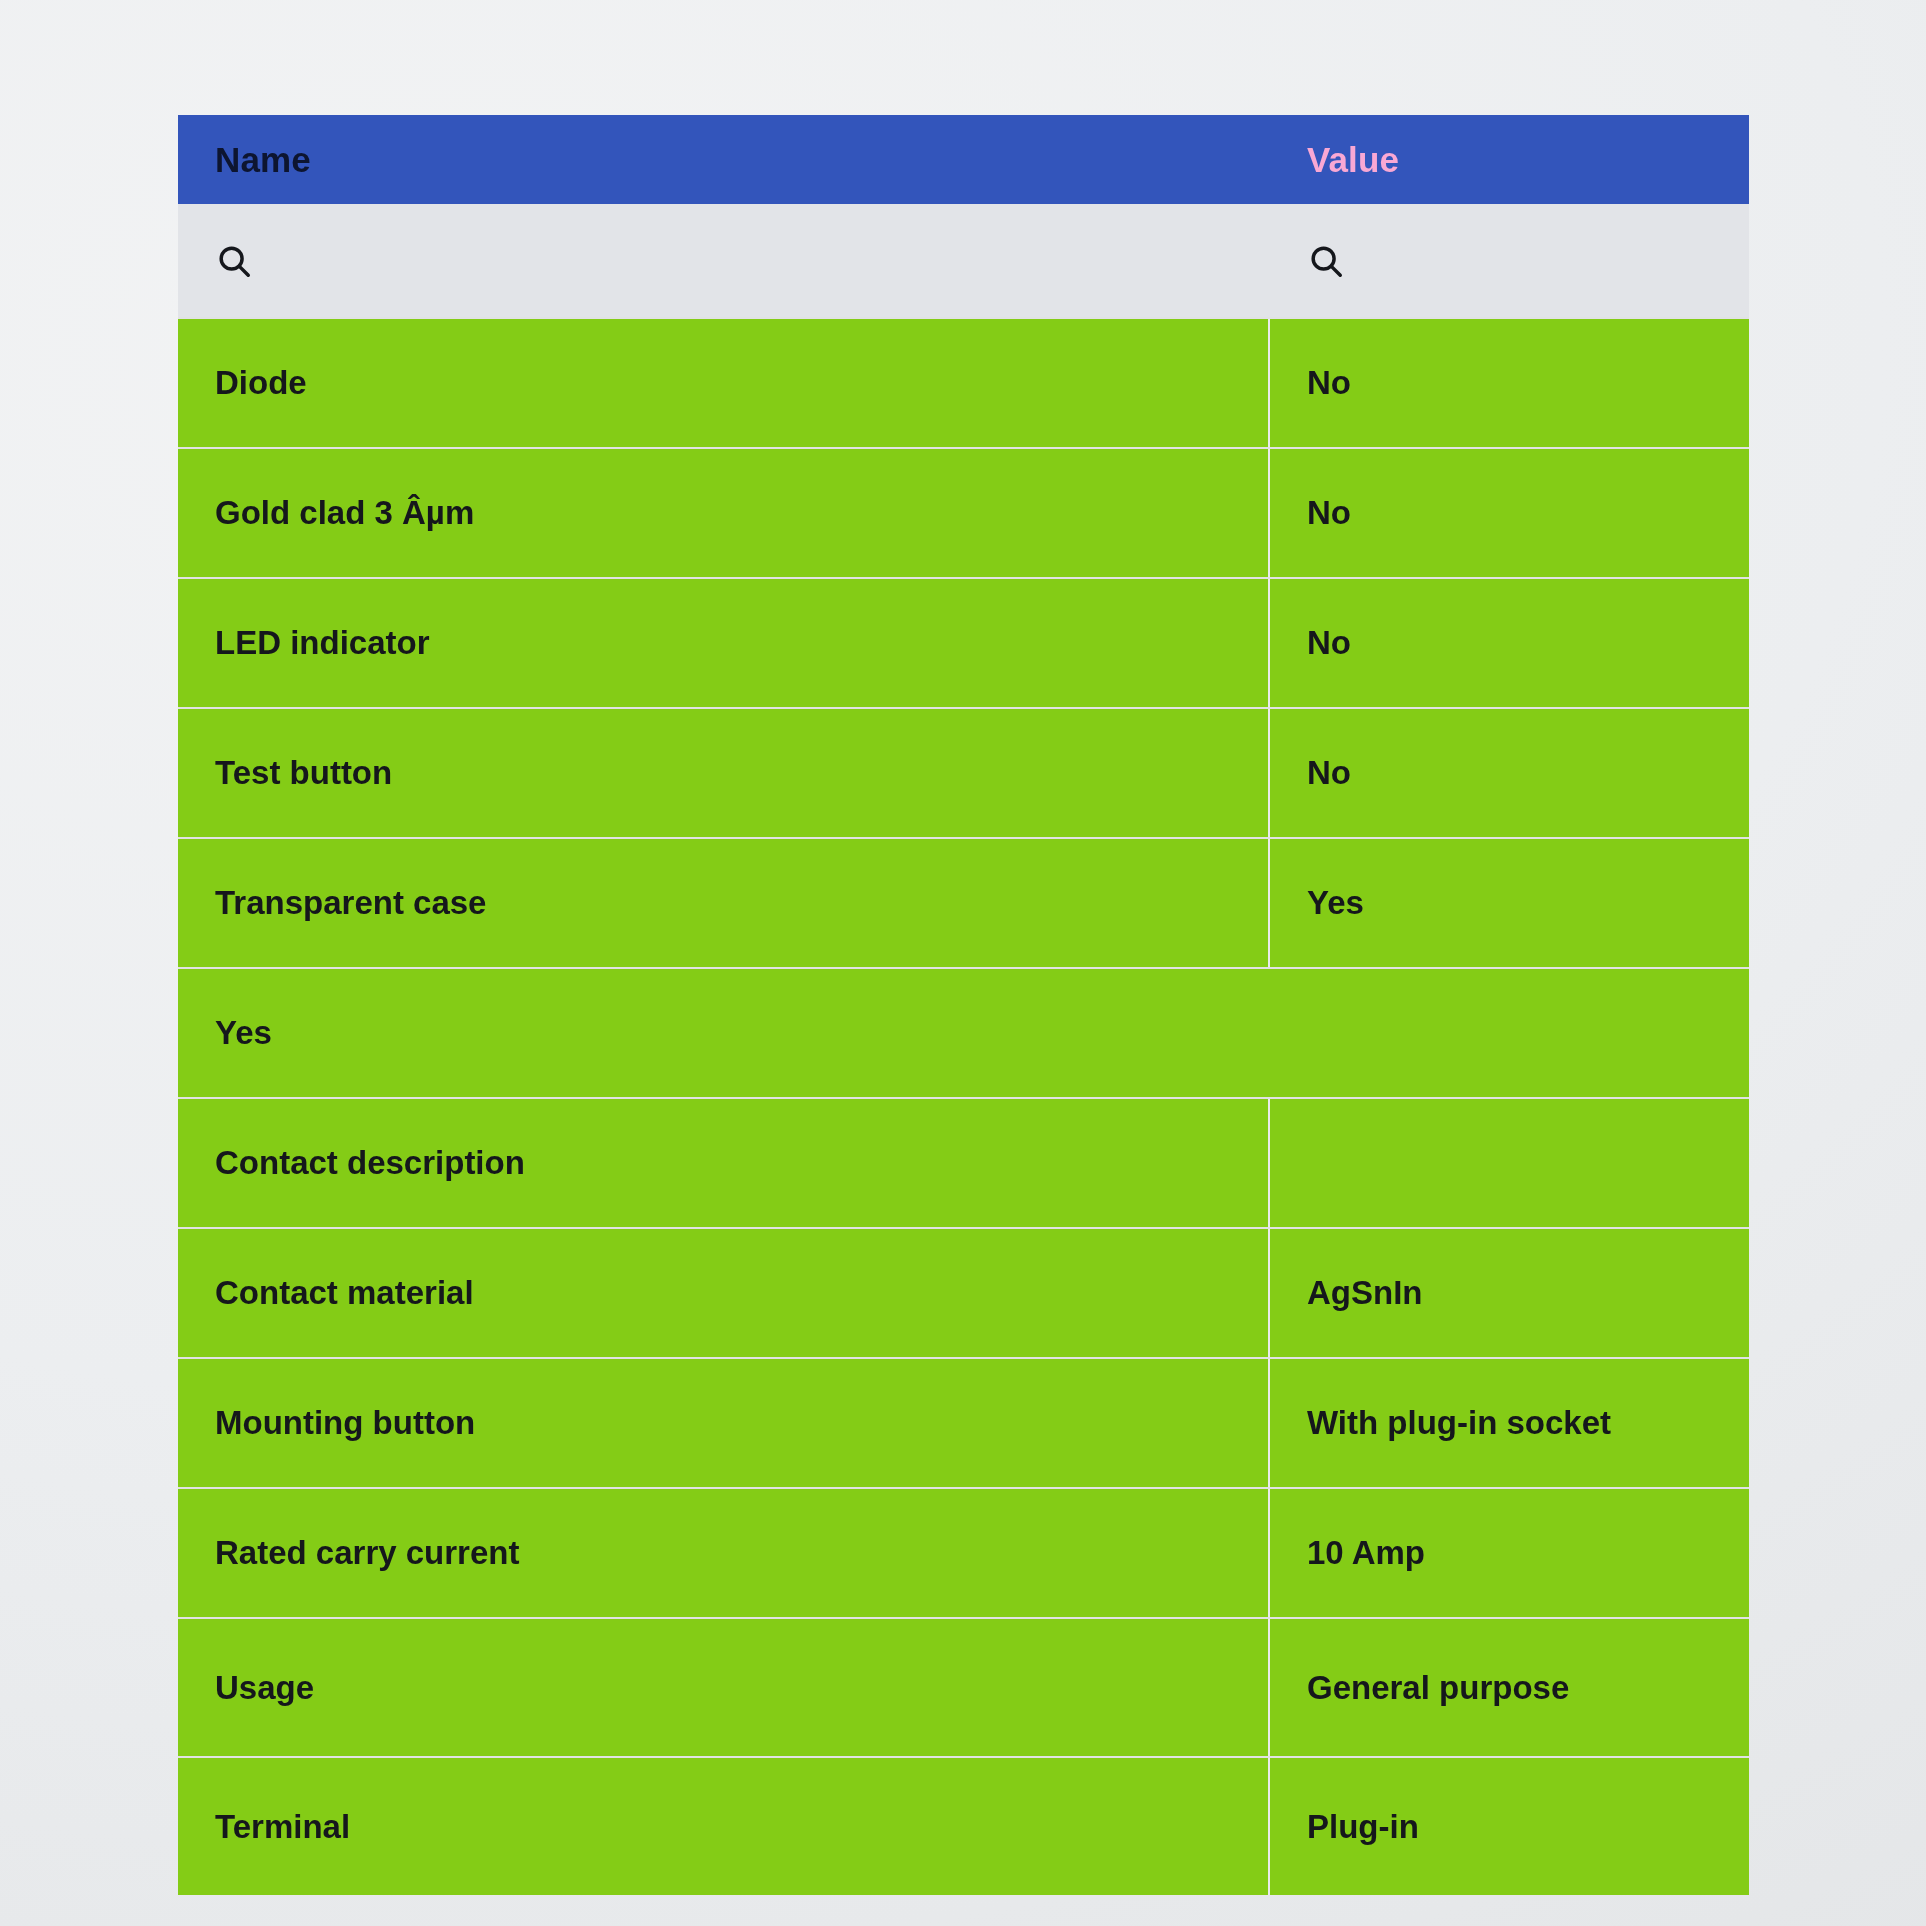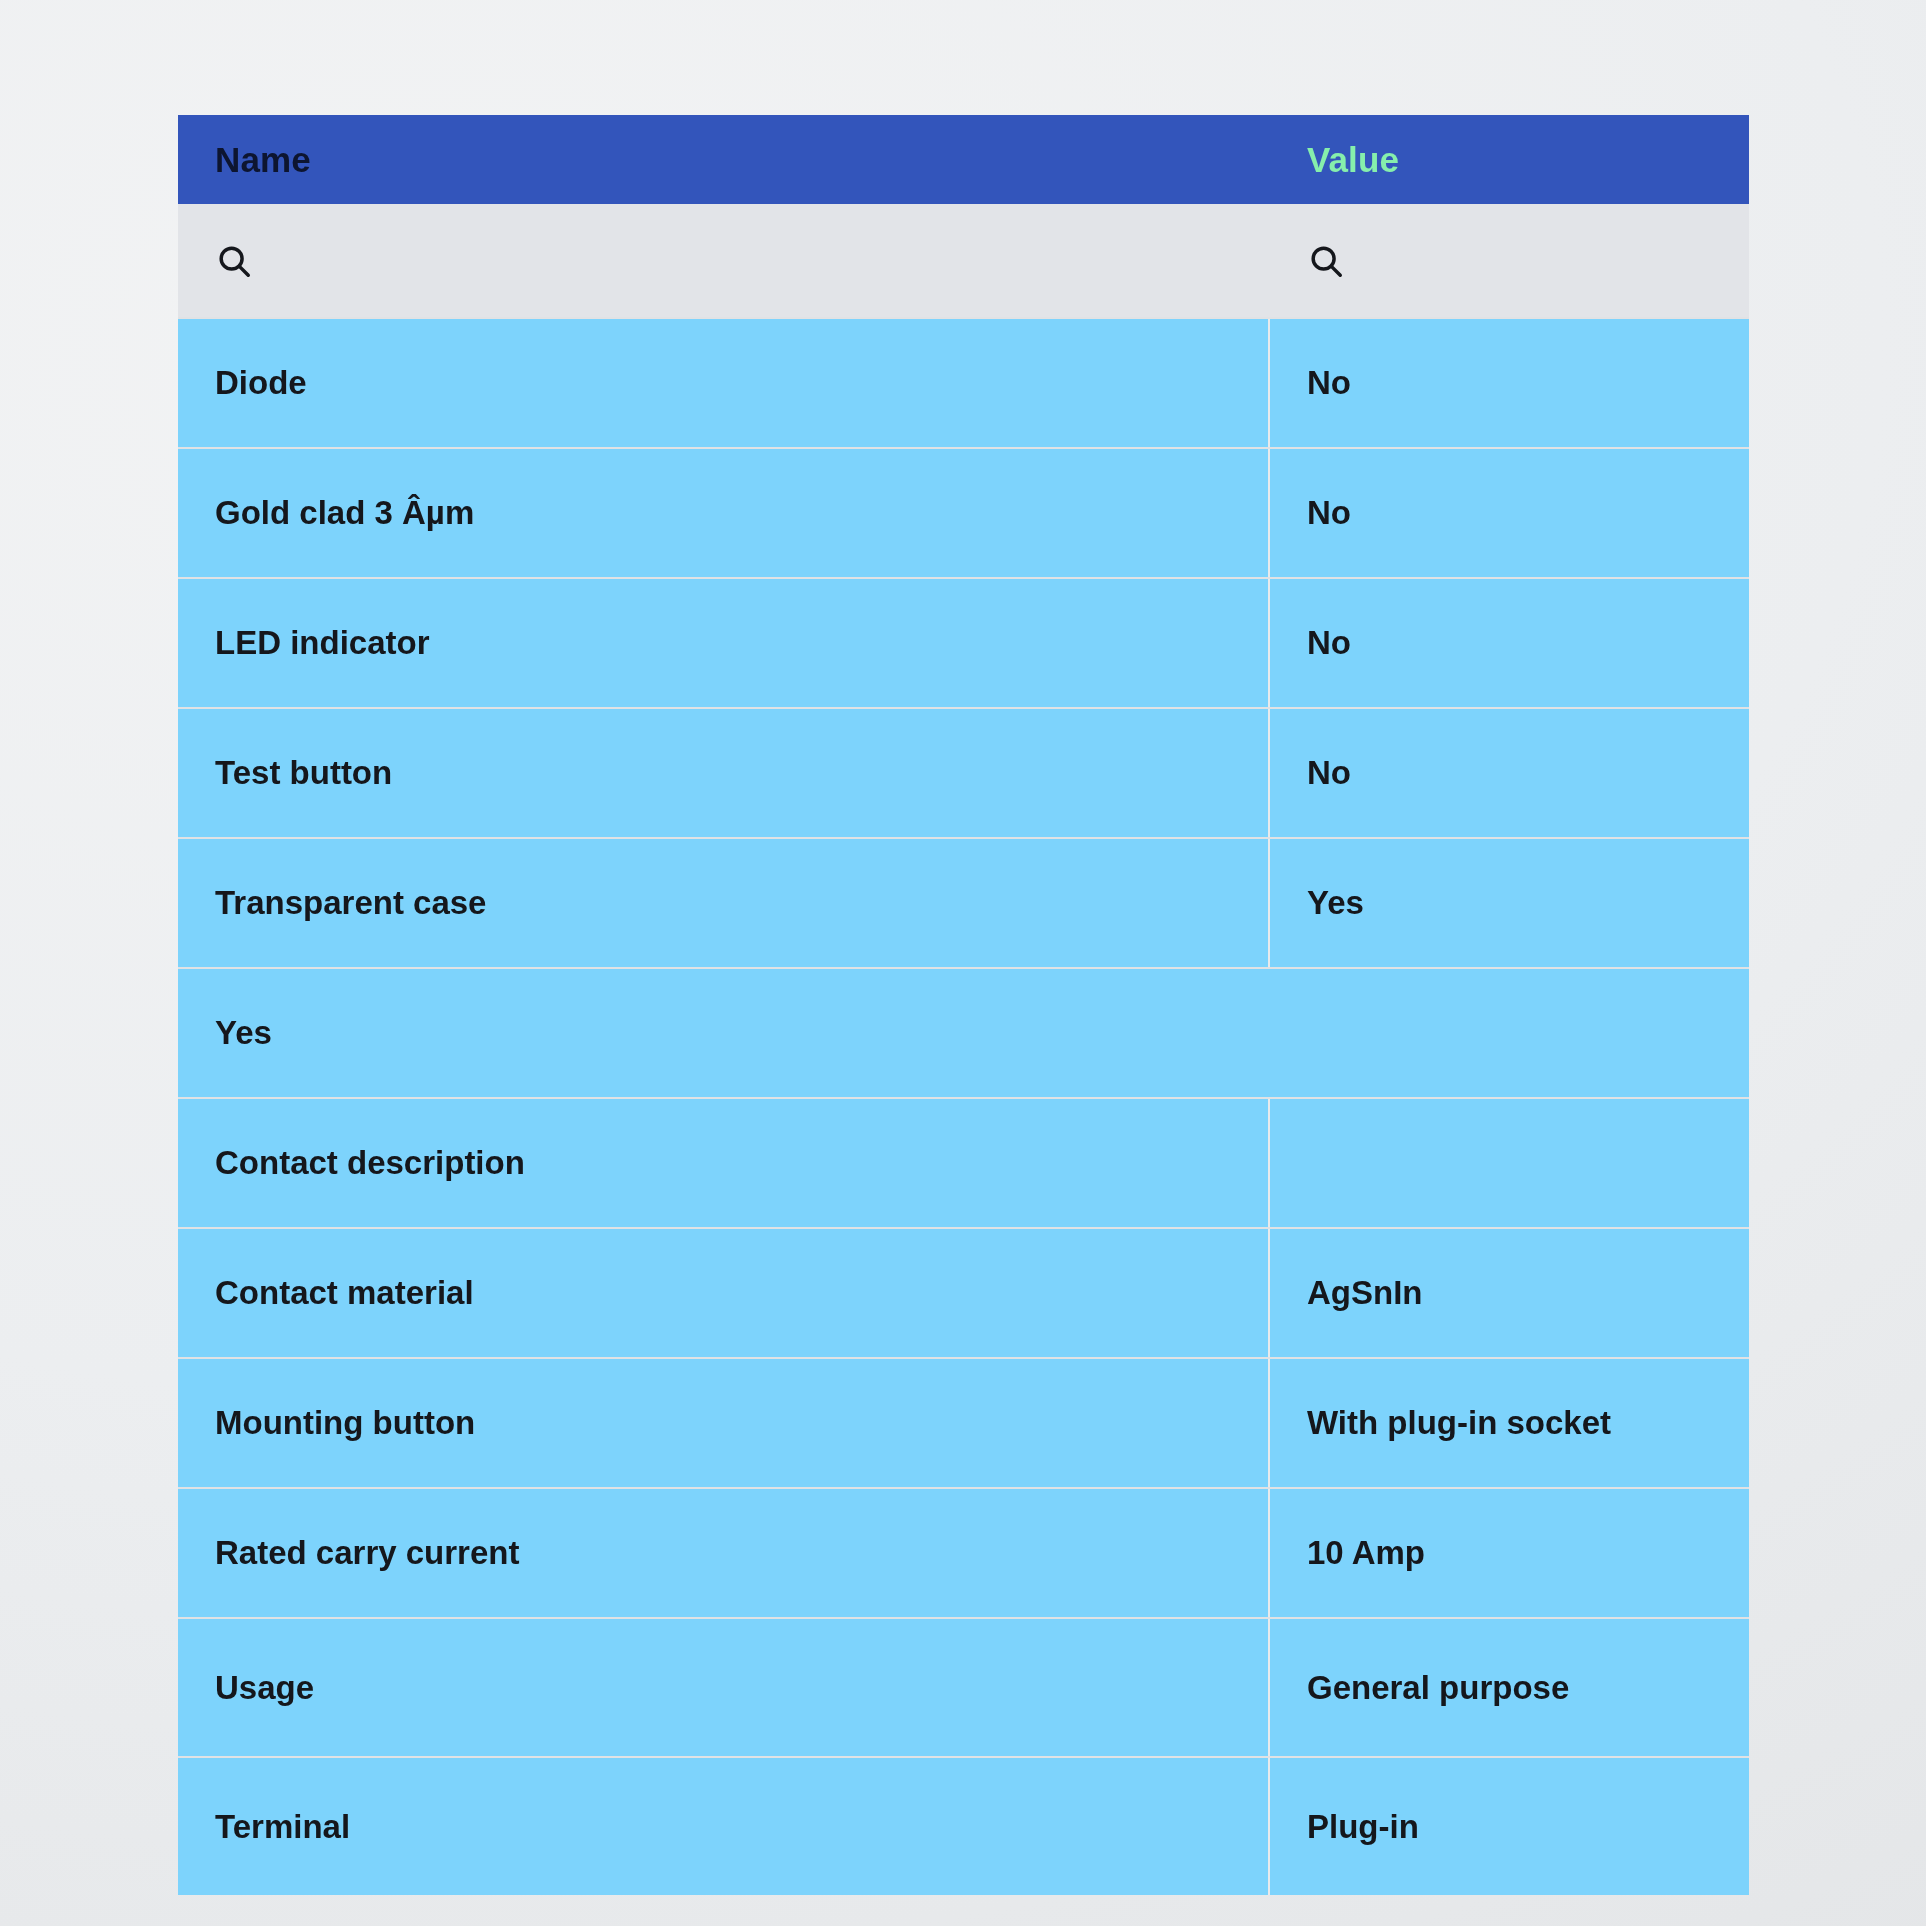--- a/index.html
+++ b/index.html
@@ -57,42 +57,42 @@
   .header-row .cell-value {
     align-items: center;
   }
   .th-label {
     font-size: 35px;
     font-weight: bold;
     letter-spacing: 0.1px;
     line-height: 1;
   }
   .th-name  { color: #0d1530; }
-  .th-value { color: #86efac; }
+  .th-value { color: #f9a8d4; }
 
   
   .filter-row {
     height: 113px;
     background: #e2e4e8;
   }
   .filter-row .cell-name,
   .filter-row .cell-value {
     align-items: center;
   }
   .search-icon {
     width: 38px;
     height: 38px;
     display: block;
     color: #15171c;
   }
 
   
   .data-row {
     height: 130px;
-    background: #7dd3fc;
+    background: #84cc16;
     border-top: 2.1px solid #e1e2e4;
   }
   .data-row:first-of-type { border-top: none; }
 
   .data-row .cell-name {
     border-right: 2.1px solid #e9eaec;
   }
   
   .data-row.tall {
     height: 139px;

